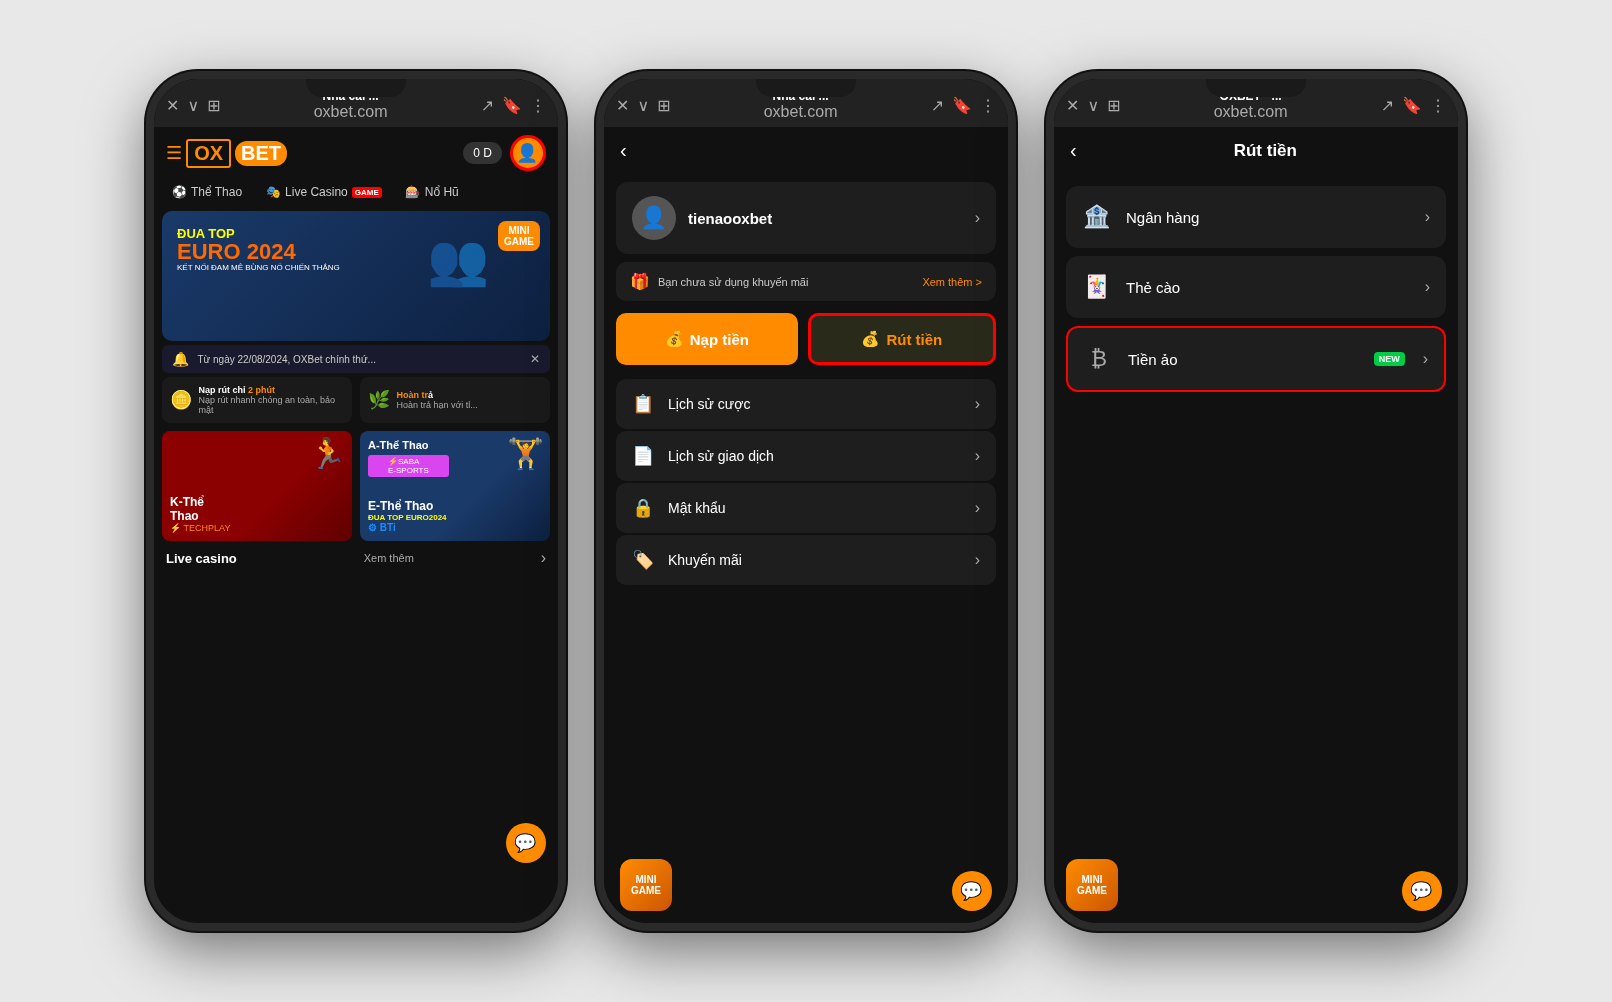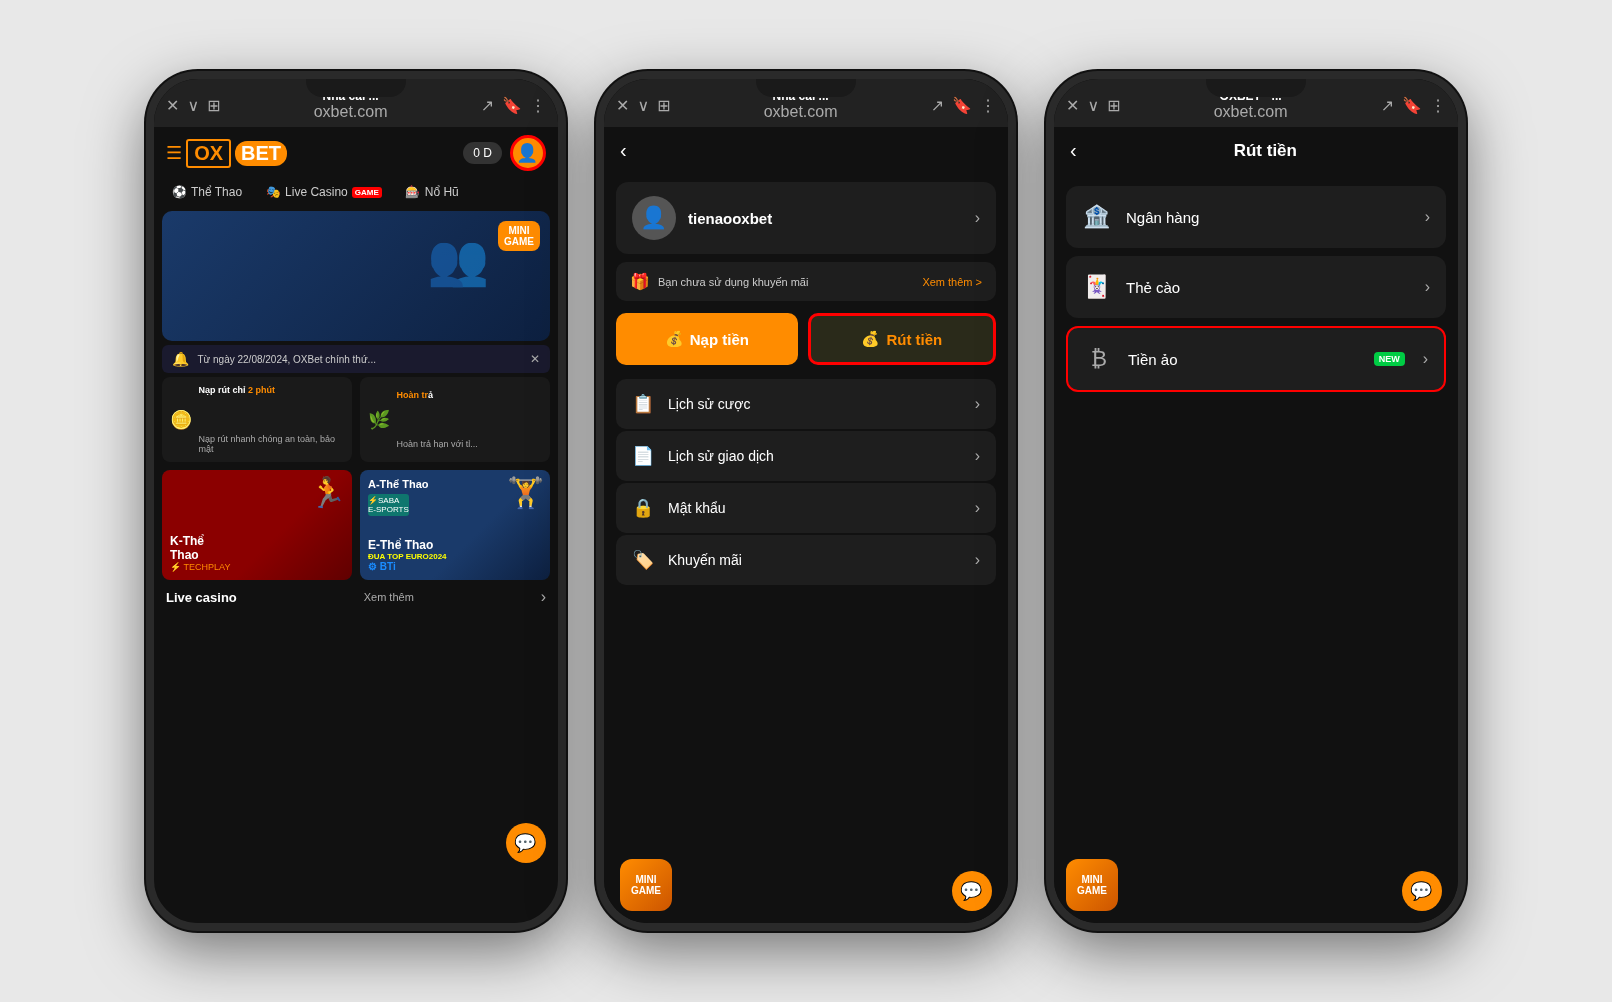--- a/index.html
+++ b/index.html
@@ -237,21 +237,21 @@
       padding: 8px;
       display: flex;
       align-items: center;
       gap: 6px;
     }
 
     .promo-icon { font-size: 18px; }
     .promo-text { font-size: 9px; }
     .promo-title { color: #fff; font-weight: bold; }
     .promo-title span { color: #ff8c00; text-align: right; }
-    .promo-desc { color: #aaa; margin-top: 39px; }
+    .promo-desc { color: #aaa; }
 
     .sport-cards {
       display: flex;
       gap: 8px;
       margin: 0 8px;
     }
 
     .sport-card {
       flex: 1;
       border-radius: 8px;
@@ -544,20 +544,25 @@
           <span>Live Casino</span>
           <span class="live-badge">GAME</span>
         </div>
         <div class="nav-tab">
           <span>🎰</span>
           <span>Nổ Hũ</span>
         </div>
       </div>
 
       <div class="banner-area">
+        <div class="banner-text">
+          <div class="banner-title1">ĐUA TOP</div>
+          <div class="banner-title2">EURO 2024</div>
+          <div class="banner-subtitle">KẾT NỐI ĐAM MÊ BÙNG NỔ CHIẾN THẮNG</div>
+        </div>
         <div class="banner-mini-game">MINI<br>GAME</div>
         <div style="position:absolute;right:60px;top:20px;font-size:50px;opacity:0.5;">👥</div>
       </div>
 
       <div class="notification-bar">
         <span class="notif-icon">🔔</span>
         <span class="notif-text">Từ ngày 22/08/2024, OXBet chính thứ...</span>
         <span class="notif-close">✕</span>
       </div>
 
@@ -588,21 +593,21 @@
             <div class="sport-card-sub">⚡ TECHPLAY</div>
           </div>
         </div>
         <div class="sport-card">
           <div class="sport-bg2">
             <div style="font-size:30px;position:absolute;right:5px;top:5px;">🏋️</div>
           </div>
           <div style="position:absolute;top:8px;left:8px;">
             <div style="color:#fff;font-size:11px;font-weight:bold;">A-Thể Thao</div>
             <div style="display:flex;gap:4px;margin-top:4px;">
-              <span style="background:#0f766e;padding:2px 0;border-radius:3px;font-size:8px;color:#fff;">⚡SABA<br>E-SPORTS</span>
+              <span style="background:#d946ef;padding:2px 20px;border-radius:3px;font-size:8px;color:#fff;">⚡SABA<br>E-SPORTS</span>
             </div>
           </div>
           <div class="sport-card-label">
             <div class="sport-card-title">E-Thể Thao</div>
             <div style="color:#ff0;font-size:8px;font-weight:bold;">ĐUA TOP EURO2024</div>
             <div style="color:#1a8cff;font-size:10px;font-weight:bold;">⚙ BTi</div>
           </div>
         </div>
       </div>
 

